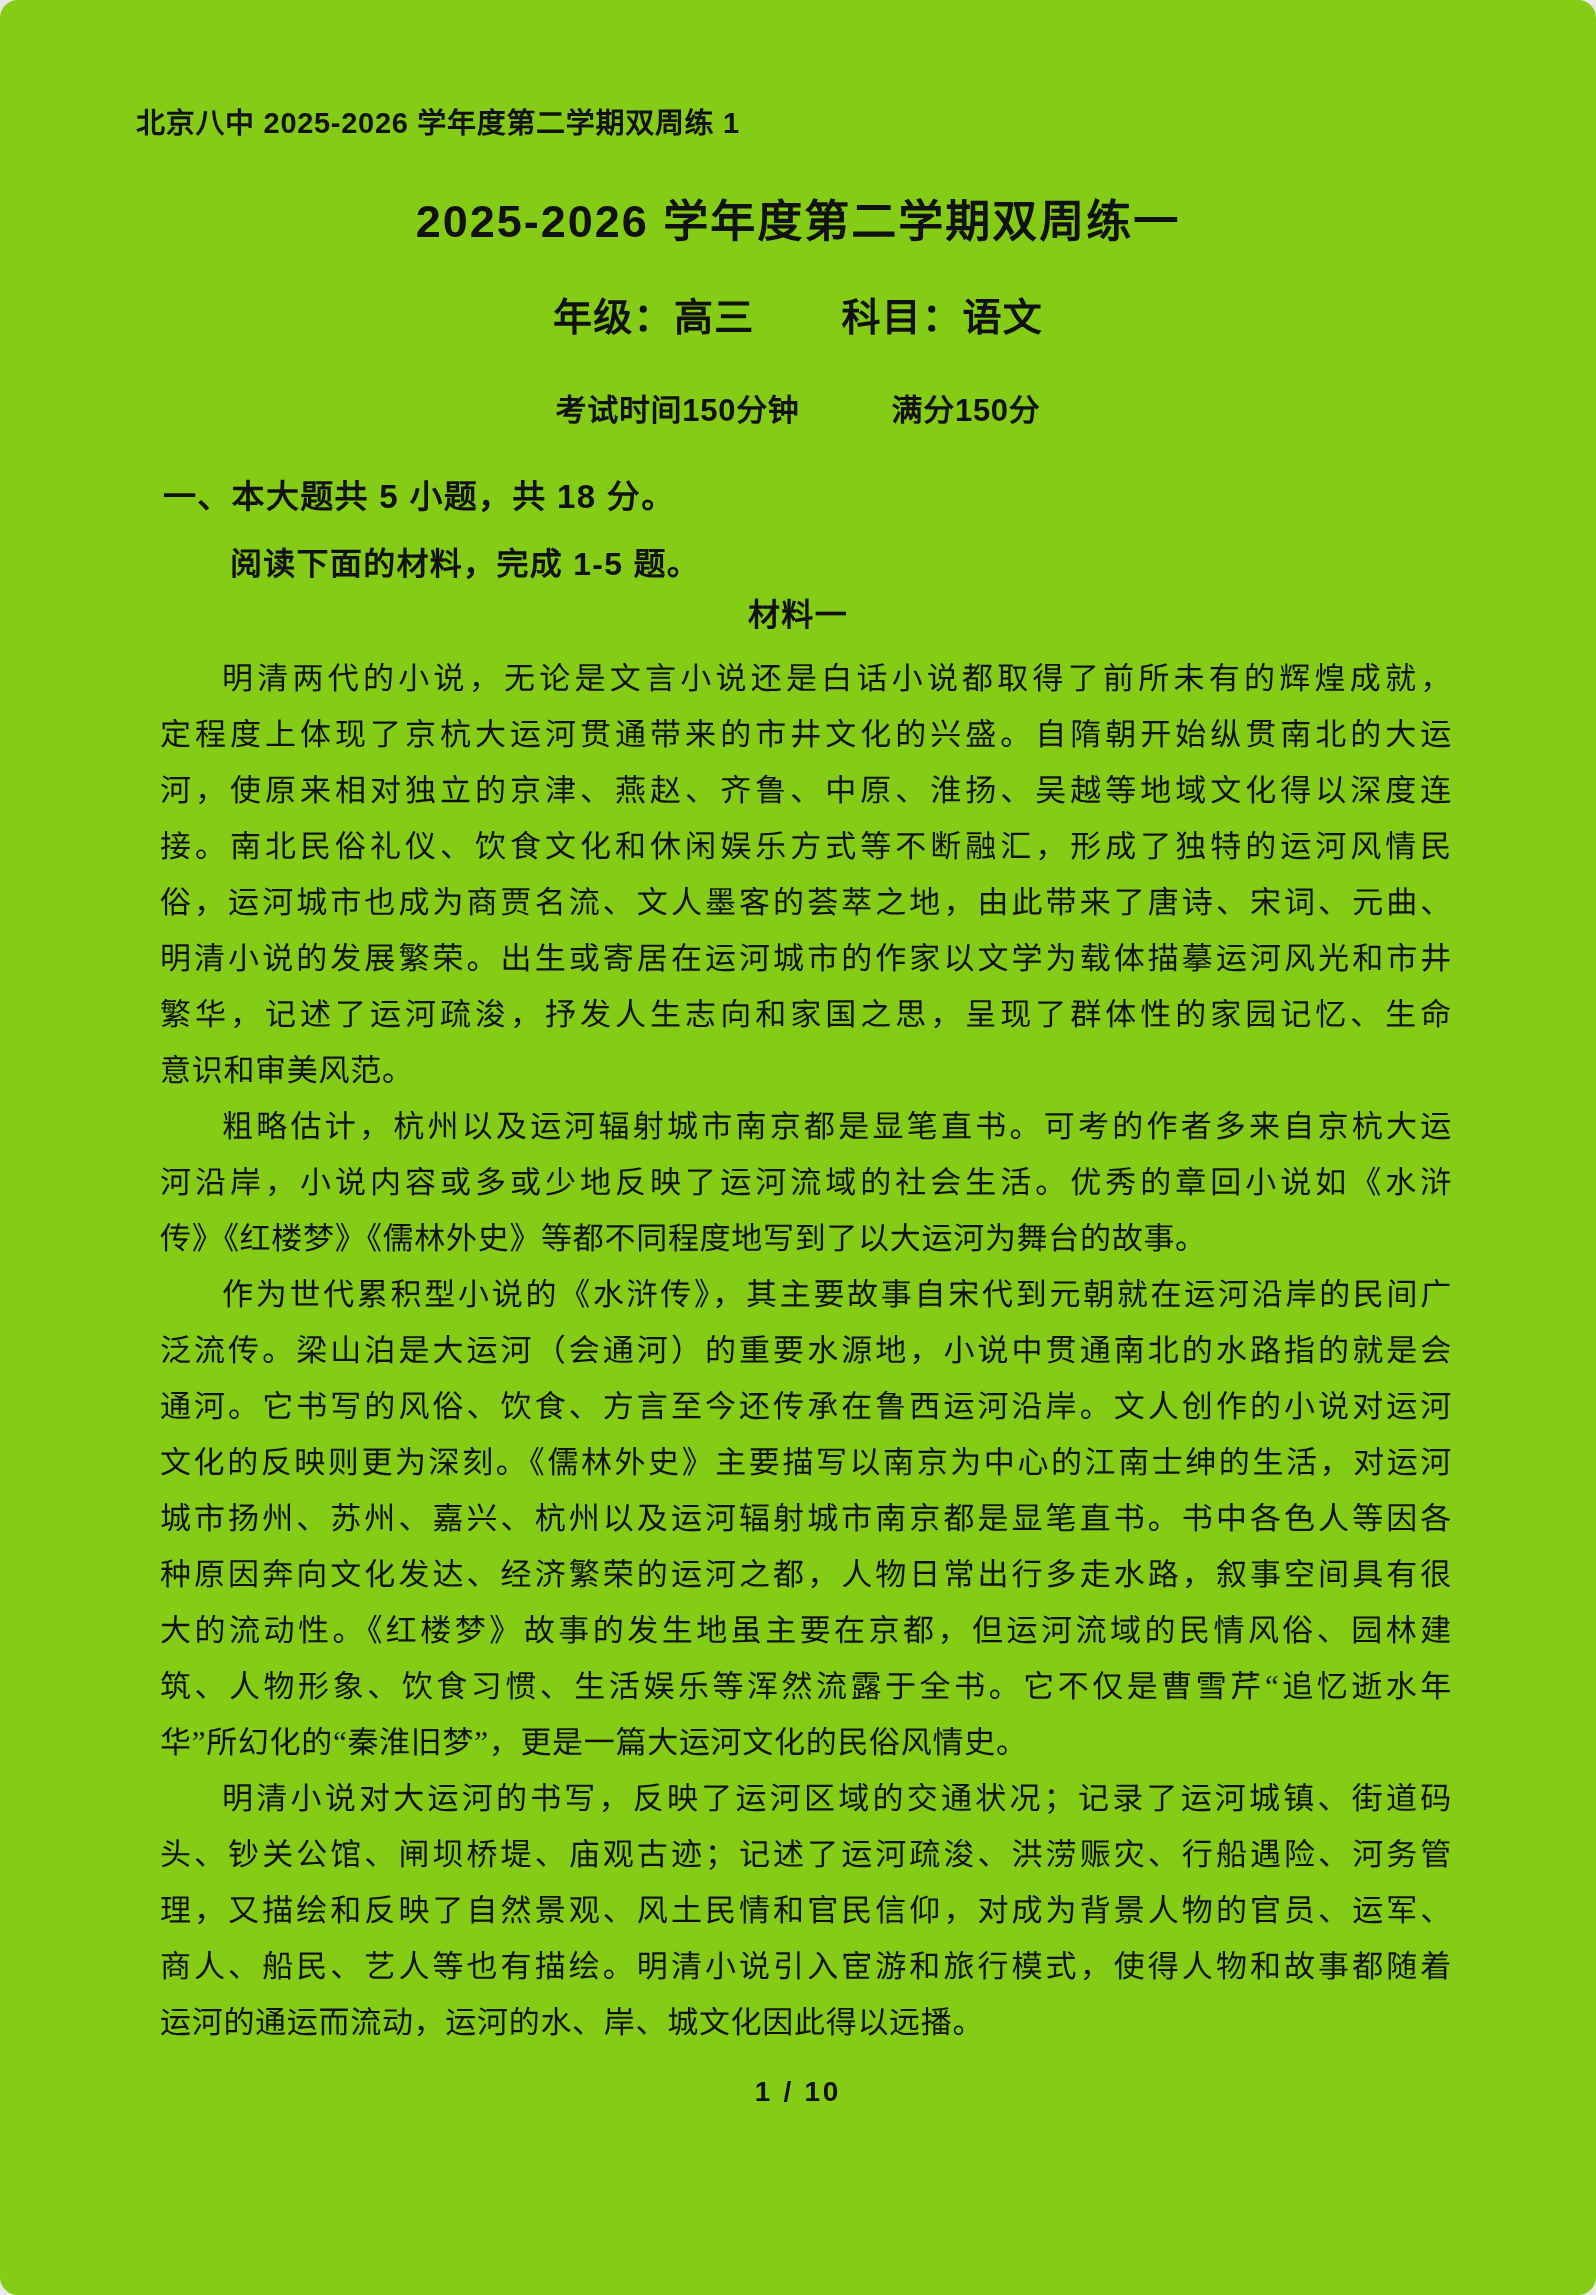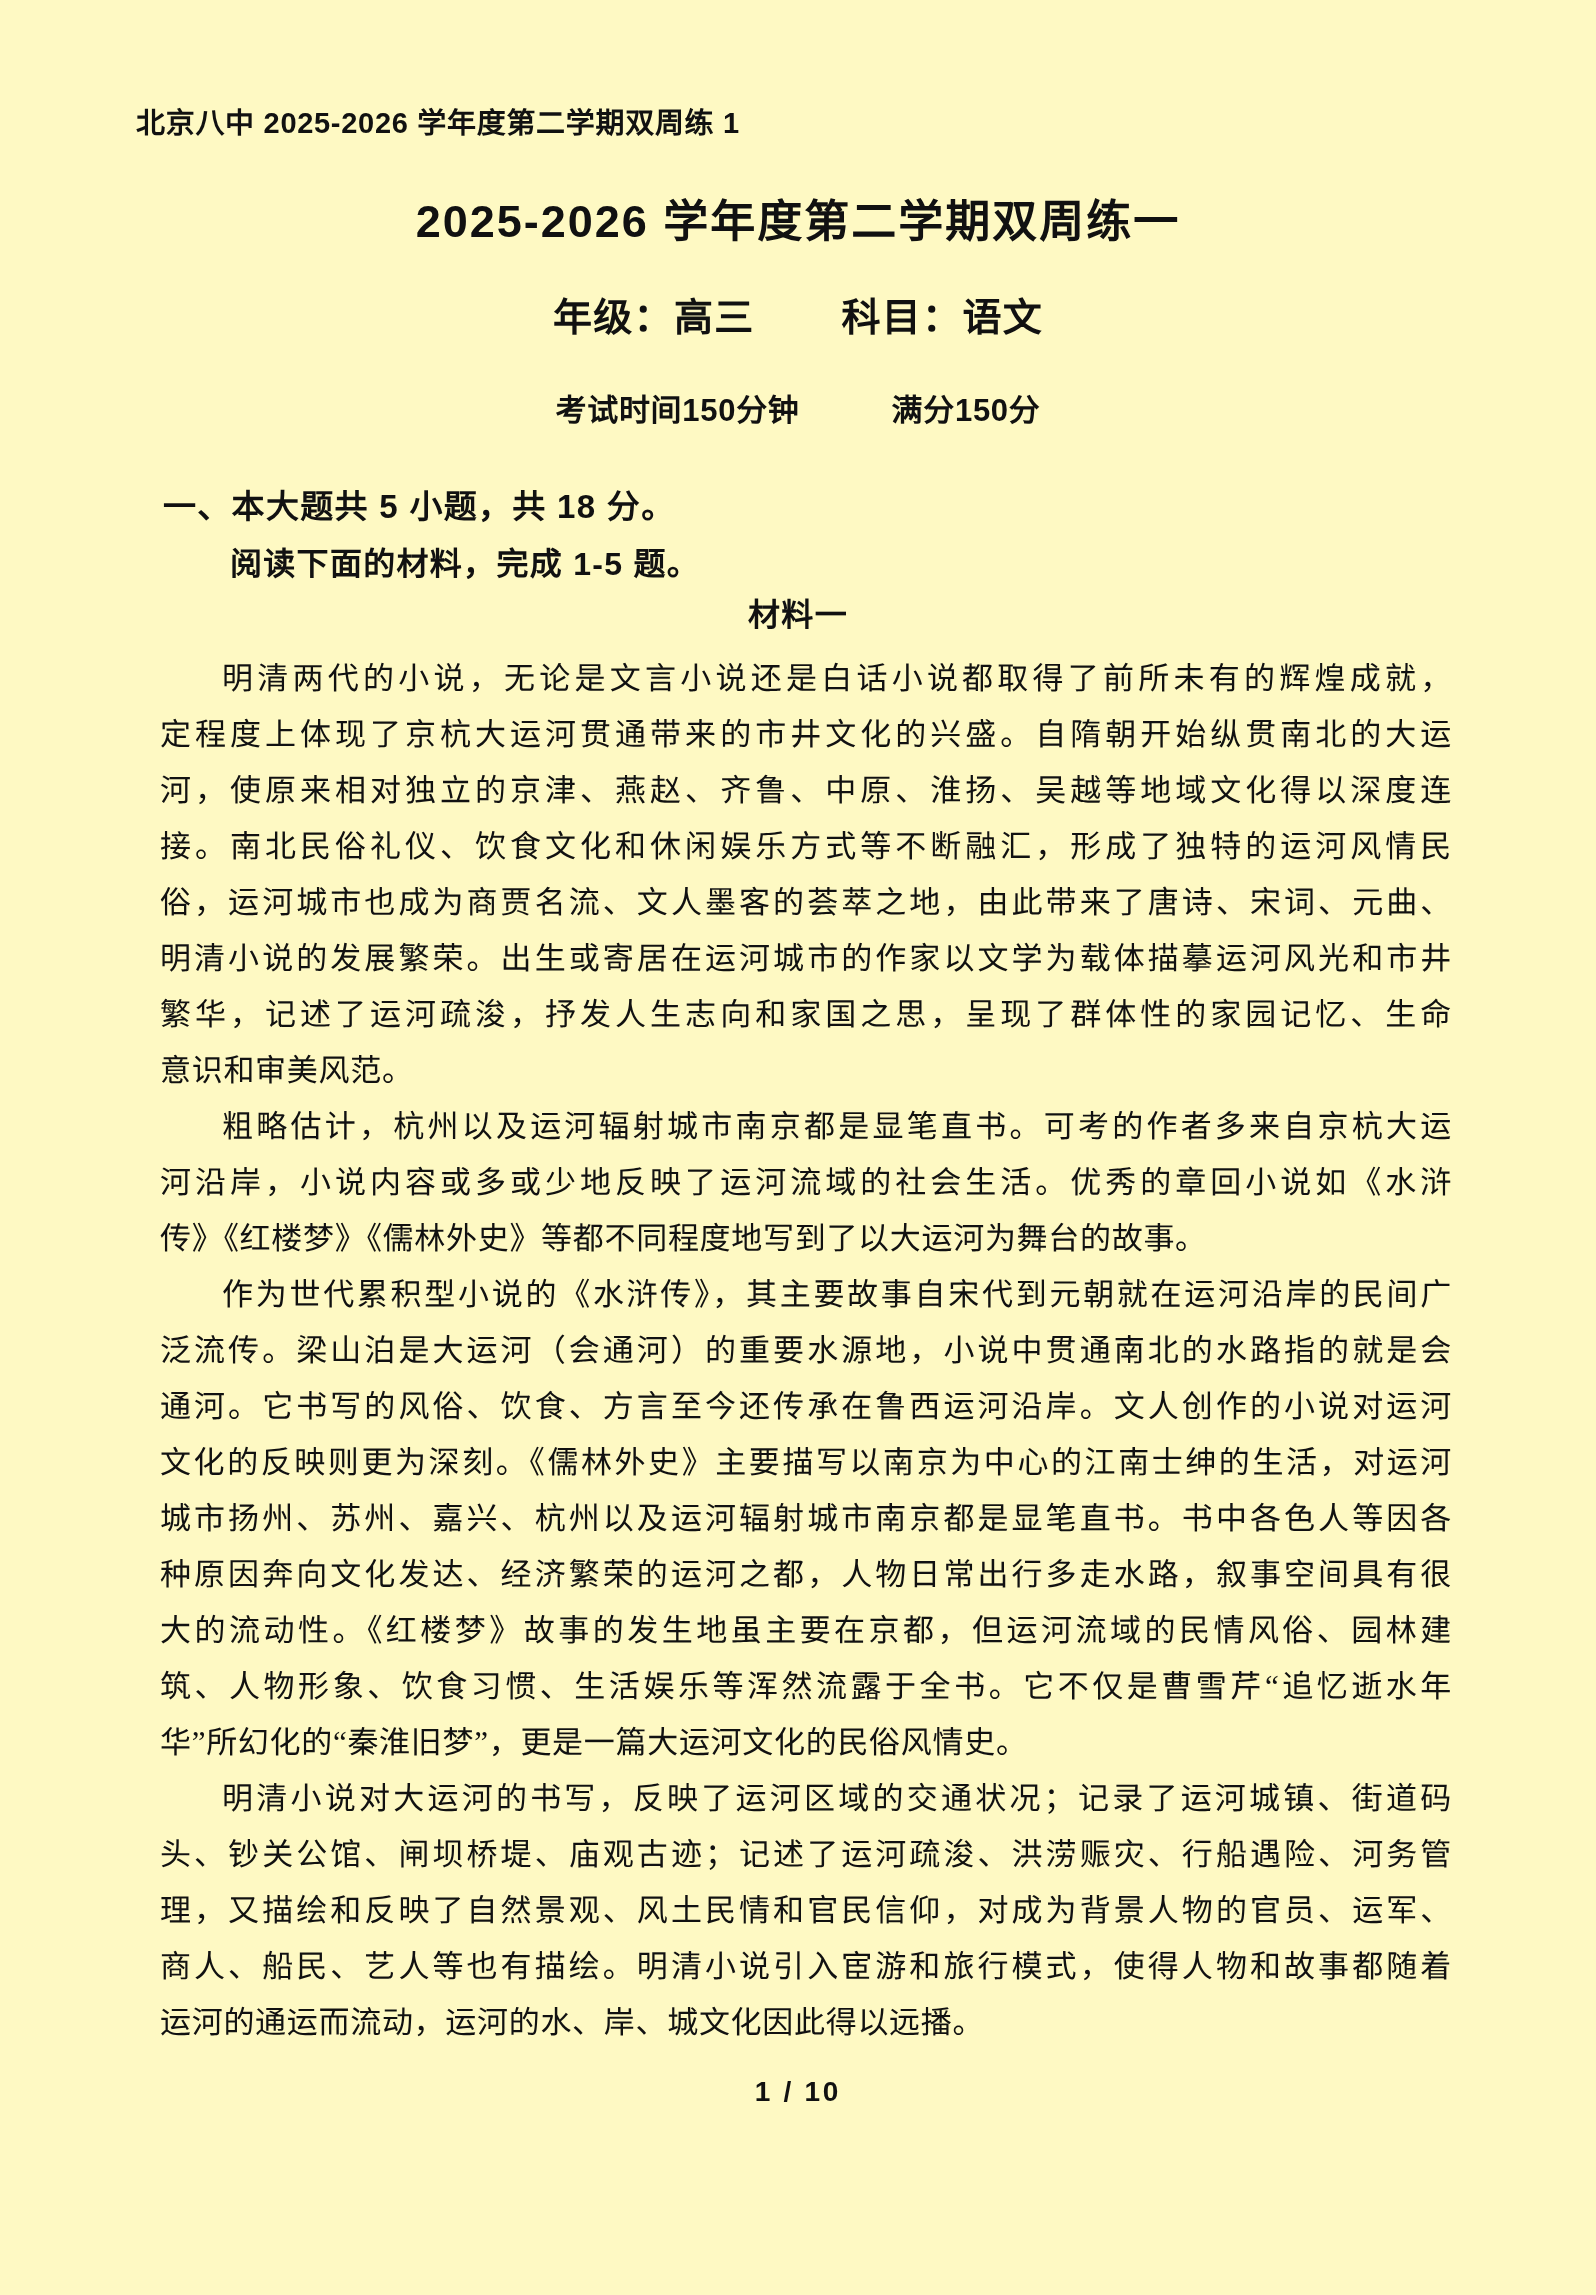--- a/index.html
+++ b/index.html
@@ -5,23 +5,24 @@
   html, body {
     margin: 0;
     padding: 0;
     background: #e8e8e8;
   }
   .page {
     position: relative;
     width: 1596px;
     height: 2295px;
     margin: 0 auto;
-    background: #fef9c3;
+    background: #84cc16;
     color: #111111;
     overflow: hidden;
+    border-radius: 18px;
   }
   .sans { font-family: "Liberation Sans", "DejaVu Sans", sans-serif; font-weight: 700; }
   .serif { font-family: "Liberation Serif", "DejaVu Serif", serif; }
 
   .doc-header {
     position: absolute;
     left: 136px;
     top: 99px;
     font-size: 29px;
     letter-spacing: 0.7px;
@@ -54,21 +55,21 @@
     width: 100%;
     display: flex;
     justify-content: center;
     gap: 92px;
     font-size: 31px;
     letter-spacing: 0.7px;
   }
   .section-heading {
     position: absolute;
     left: 163px;
-    top: 480px;
+    top: 470px;
     font-size: 33px;
     letter-spacing: 1.3px;
   }
   .instruction {
     position: absolute;
     left: 230px;
     top: 538px;
     font-size: 32px;
     letter-spacing: 1.3px;
   }

